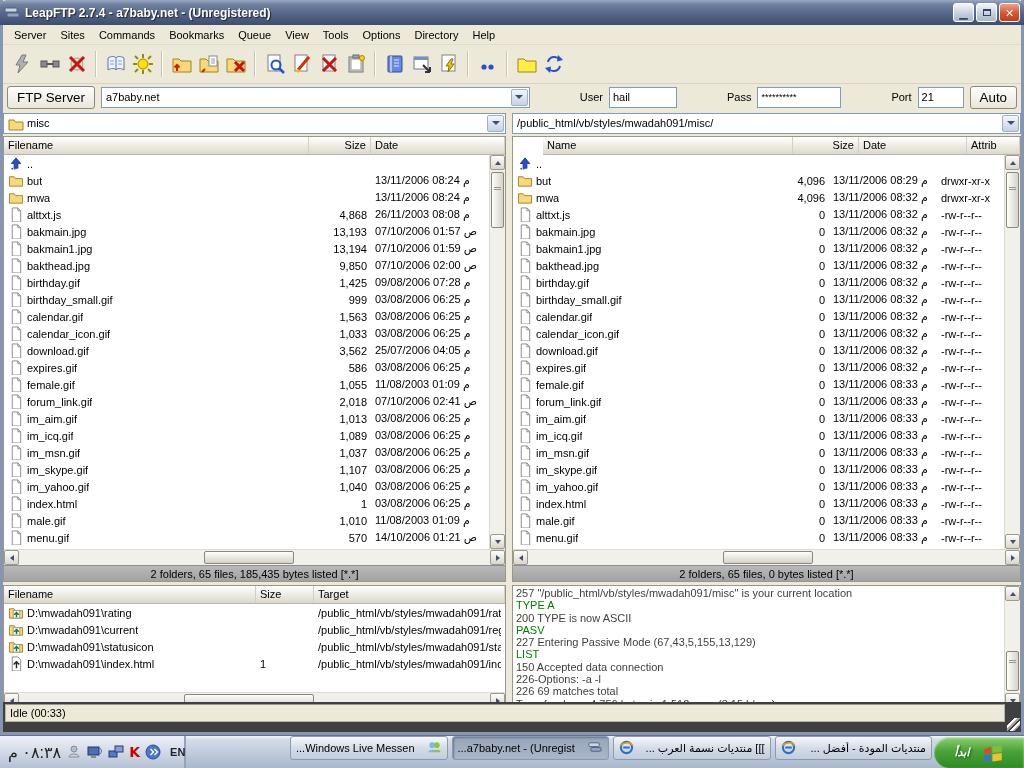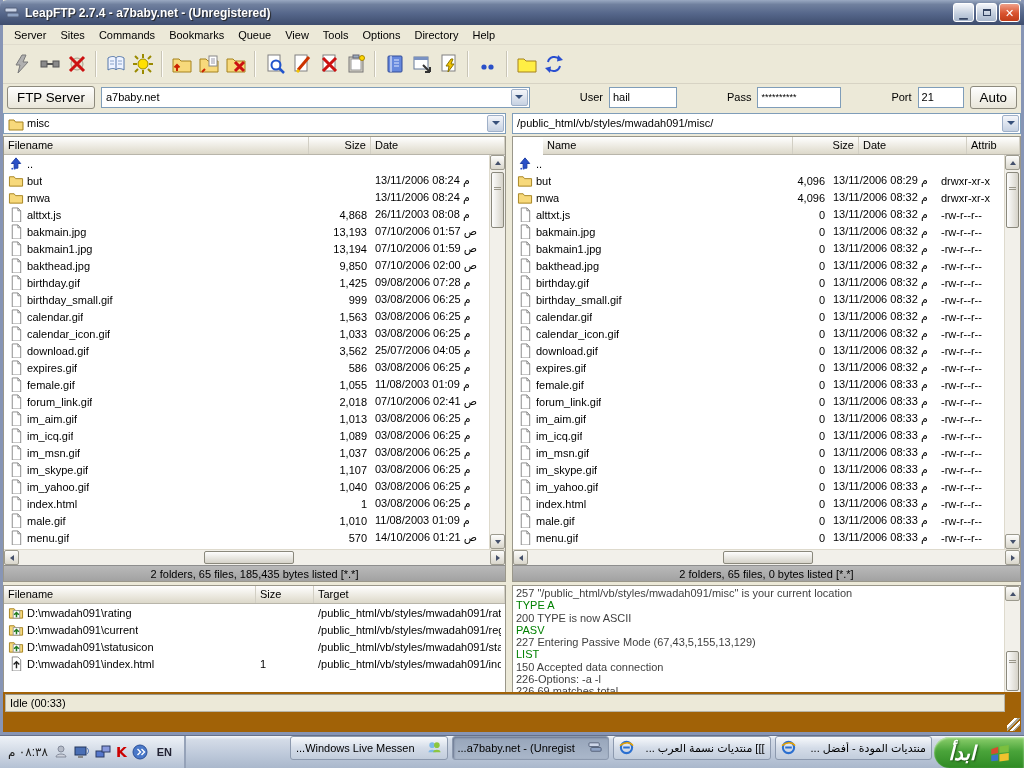--- a/index.html
+++ b/index.html
@@ -89,45 +89,45 @@
   .qw-name{width:252px;flex:0 0 252px;}
   .qw-size{width:58px;flex:0 0 58px;}
   .qw-target{flex:1;}
   #log{position:absolute;top:585px;left:509px;right:0;height:124px;background:#fff;border:1px solid #9a978a;
     font-family:"Liberation Sans","DejaVu Sans",sans-serif;}
   #logbody{position:absolute;top:1px;left:3px;right:17px;bottom:1px;overflow:hidden;line-height:12.3px;white-space:nowrap;}
   .log-response{color:#3f3f3f;}
   .log-command{color:#008000;}
   #log .vscroll{top:0;bottom:0;}
   
-  #appstatus{position:absolute;left:0;right:0;bottom:0;height:40px;background:#a16207;padding:2px;}
+  #appstatus{position:absolute;left:0;right:0;bottom:0;height:30px;background:#404040;padding:2px;}
   #appstatus .cellwrap{height:18px;border:1px solid #b8b5a8;border-top-color:#9a978a;background:#ece9d8;
     padding:2px 4px;margin-right:14px;}
   .grip{position:absolute;right:1px;bottom:1px;width:13px;height:13px;
     background:linear-gradient(135deg,transparent 30%,#fff 30%,#fff 40%,#a9a694 40%,#a9a694 50%,transparent 50%,transparent 60%,#fff 60%,#fff 70%,#a9a694 70%,#a9a694 80%,transparent 80%);}
   
   #taskbar{position:absolute;left:0;right:0;bottom:0;height:33px;
     background:linear-gradient(180deg,#f4f7fb 0%,#d3dbe7 12%,#bfcadb 55%,#aab8cc 100%);
     border-top:1px solid #66718a;}
   #tray{position:absolute;left:0;top:0;bottom:0;width:186px;display:flex;align-items:center;gap:5px;
     padding:0 8px;background:linear-gradient(180deg,#eef2f8,#ccd5e2 60%,#b4c1d4);border-right:2px solid #95a2b8;}
-  #clock{font-size:12px;color:#222;direction:rtl;white-space:nowrap;}
+  #clock{font-size:16px;color:#222;direction:rtl;white-space:nowrap;}
   .trayic{width:16px;height:16px;display:flex;align-items:center;justify-content:center;}
   .trayic svg{width:16px;height:16px;}
   .kasp::before{content:"K";color:#cc0000;font-weight:bold;font-size:14px;font-family:"DejaVu Sans",sans-serif;}
   #langbadge{padding:1px 4px;color:#223;font-weight:bold;}
   #taskbtns{position:absolute;left:290px;right:92px;top:0;bottom:0;display:flex;align-items:flex-start;gap:4px;}
   .taskbtn{flex:1;height:24px;border:1px solid #8c99ae;border-radius:3px;display:flex;align-items:center;
     padding:0 5px;background:linear-gradient(180deg,#f7f9fc,#d4dce8 50%,#c2cddc);overflow:hidden;white-space:nowrap;gap:4px;}
   .taskbtn.active{background:linear-gradient(180deg,#97a5ba,#aab7ca);box-shadow:inset 1px 1px 2px #6a7790;}
   .taskbtn .tlabel{overflow:hidden;white-space:nowrap;flex:1;}
   .taskbtn svg{width:15px;height:15px;flex:0 0 15px;}
   #startbtn{position:absolute;right:0;top:1px;height:31px;width:90px;border-radius:16px 0 0 16px;
     background:linear-gradient(180deg,#8ed06e 0%,#4aa43a 45%,#2f8a24 100%);display:flex;align-items:center;
-    justify-content:center;gap:14px;color:#fff;font-weight:bold;font-style:italic;font-size:20px;
+    justify-content:center;gap:14px;color:#fff;font-weight:bold;font-style:italic;font-size:11px;
     text-shadow:1px 1px 2px #1c5214;box-shadow:inset 0 1px 2px #cfeebf;}
   #startbtn svg{width:20px;height:18px;}
 </style>
 </head>
 <body>
 
 <div id="window">
 
   <div id="titlebar">
     <span class="trayic">

